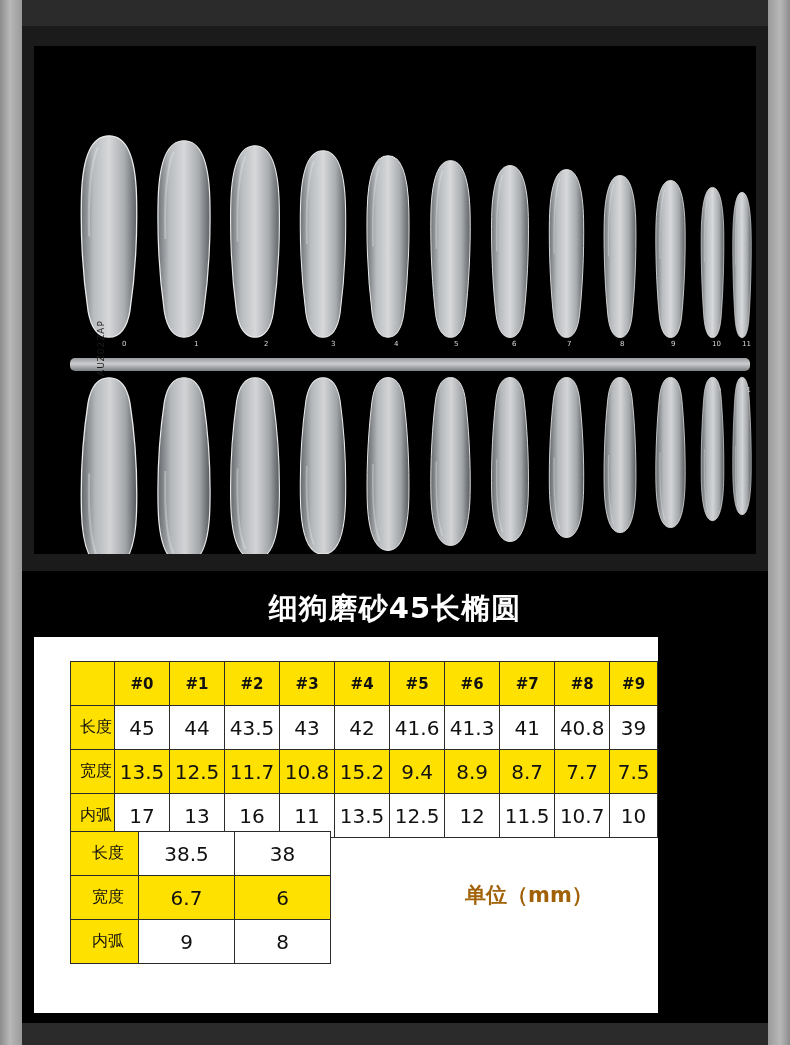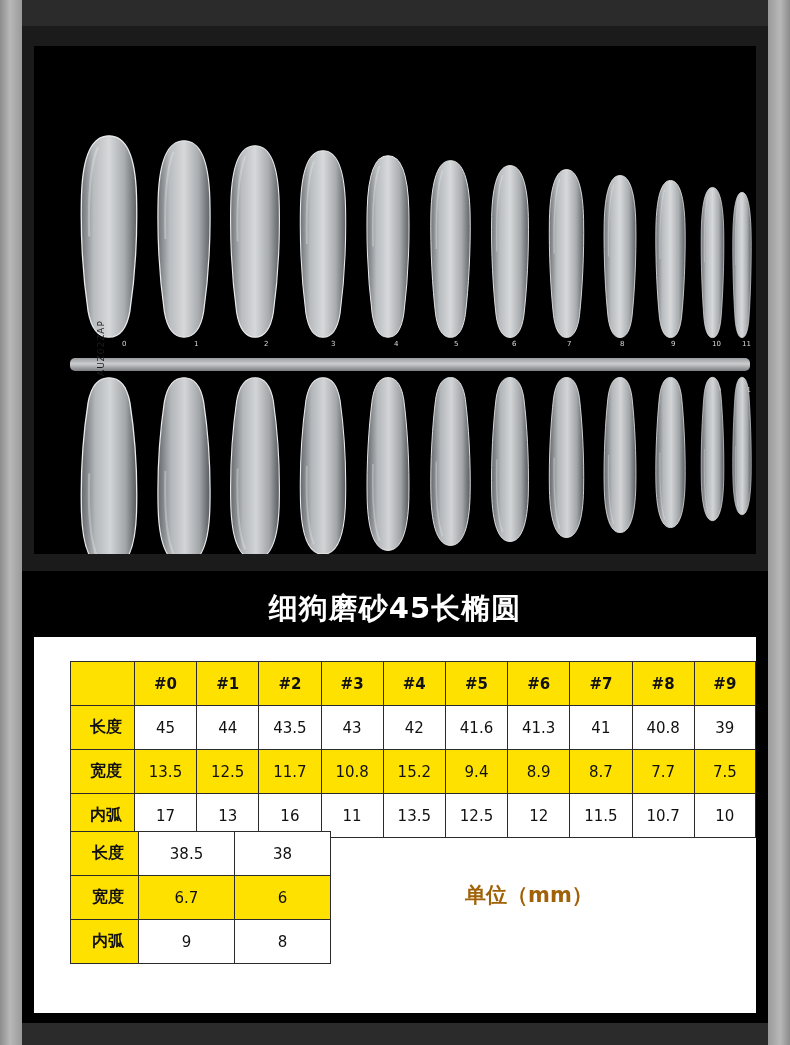--- a/index.html
+++ b/index.html
@@ -75,21 +75,21 @@
     left: 22px;
     top: 571px;
     width: 746px;
     height: 452px;
     background: #000000;
   }
   .spec-inner {
     position: absolute;
     left: 12px;
     top: 10px;
-    width: 722px;
+    width: 624px;
     height: 432px;
     background: #ffffff;
   }
   .title-band {
     width: 722px;
     height: 56px;
     background: #000000;
     color: #ffffff;
     display: flex;
     align-items: center;
@@ -102,33 +102,33 @@
 
   table.spec {
     border-collapse: collapse;
     table-layout: fixed;
     font-family: "DejaVu Sans", sans-serif;
   }
   table.spec td {
     border: 1px solid #2b2b2b;
     text-align: center;
     vertical-align: middle;
-    font-size: 15px;
+    font-size: 20px;
     color: #111111;
     height: 41px;
     background: #ffffff;
   }
   table.spec td.hdr {
     background: #ffe100;
     font-weight: bold;
     font-size: 15px;
   }
   table.spec td.rowlbl {
     background: #ffe100;
-    font-weight: bold;
+    font-weight: normal;
     font-size: 16px;
     padding-left: 8px;
   }
   table.spec td.yellowcell {
     background: #ffe100;
     font-weight: normal;
   }
   table.spec td.corner {
     background: #ffe100;
     border: 1px solid #2b2b2b;

